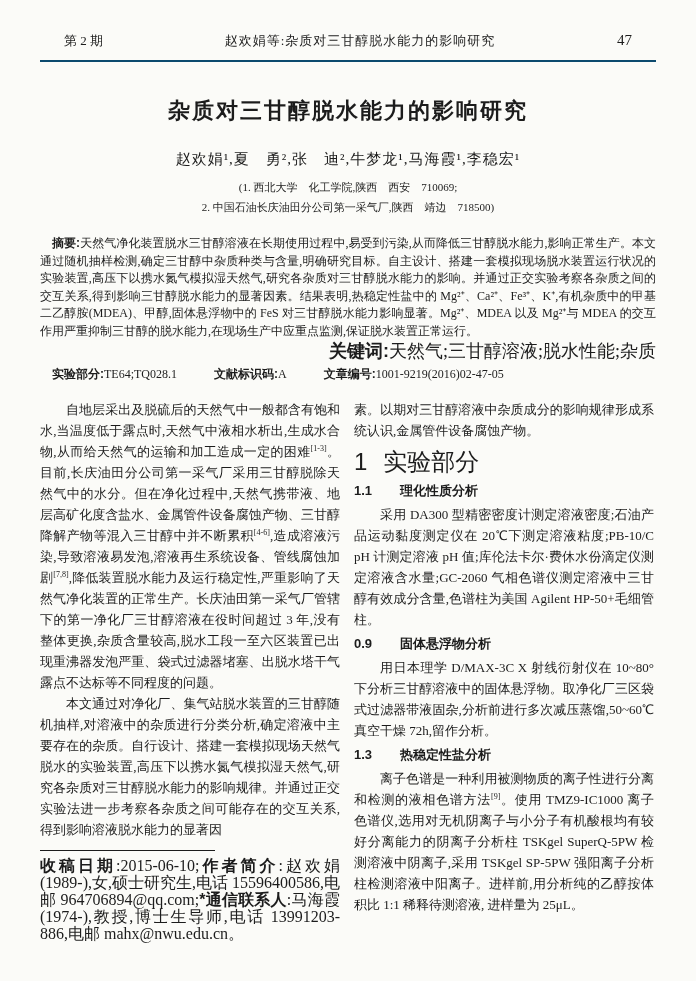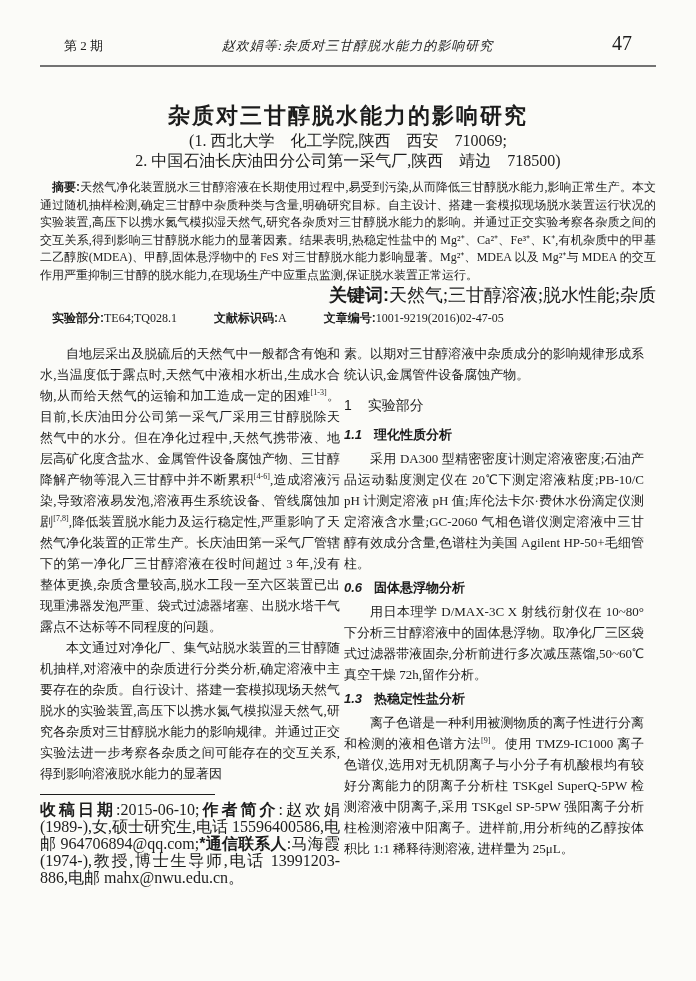--- a/index.html
+++ b/index.html
@@ -12,51 +12,51 @@
     overflow: hidden;
   }
   .page { padding: 28px 40px 0 40px; }
 
   
   .journal-header {
     display: flex;
     justify-content: space-between;
     align-items: baseline;
     padding: 4px 24px 10px 24px;
-    border-bottom: 2px solid #737373;
+    border-bottom: 2px solid #0c4a6e;
     font-size: 13px;
   }
-  .journal-header .running { font-style: italic; letter-spacing: 1px; }
-  .journal-header .pageno { font-size: 20px; }
+  .journal-header .running { letter-spacing: 1px; }
+  .journal-header .pageno { font-size: 15px; }
 
   
   .paper-title {
     margin-top: 34px;
     text-align: center;
     font-family: "Liberation Sans", sans-serif;
     font-weight: bold;
     font-size: 22px;
     letter-spacing: 2px;
   }
   .authors {
     margin-top: 24px;
     text-align: center;
     font-size: 15px;
     letter-spacing: 1px;
   }
   .affiliations {
-    margin-top: 0;
+    margin-top: 8px;
     text-align: center;
-    font-size: 16px;
+    font-size: 11px;
     line-height: 20px;
   }
 
   
   .abstract {
-    margin-top: 8px;
+    margin-top: 18px;
     font-size: 12px;
     line-height: 17.5px;
     text-align: justify;
     text-indent: 1em;
   }
   .abstract .lbl, .kw .lbl, .meta .lbl {
     font-family: "Liberation Sans", sans-serif;
     font-weight: bold;
   }
   .kw {
@@ -72,47 +72,47 @@
     line-height: 17.5px;
     text-indent: 1em;
   }
   .meta span.group { margin-right: 34px; }
   .meta span.group:last-child { margin-right: 4px; }
 
   
   .columns {
     margin-top: 16px;
     display: flex;
-    gap: 4px;
+    gap: 14px;
   }
   .col {
     width: 300px;
     font-size: 13px;
     line-height: 21px;
     text-align: justify;
   }
   .col p { text-indent: 2em; }
   sup { font-size: 0.62em; line-height: 0; }
 
   .section-heading {
     font-family: "Liberation Sans", sans-serif;
-    font-size: 14px;
+    font-size: 24px;
     font-weight: normal;
     margin: 10px 0 8px 0;
     text-align: left;
   }
   .section-heading .num { margin-right: 16px; }
   .subsection-heading {
     font-family: "Liberation Sans", sans-serif;
     font-weight: bold;
     font-size: 13px;
     margin: 3px 0;
     text-align: left;
   }
-  .subsection-heading .num { margin-right: 12px; font-style: italic; }
+  .subsection-heading .num { margin-right: 28px; }
 
   
   .footnote-divider {
     width: 175px;
     border-top: 1.5px solid #1c1c1c;
     margin: 10px 0 6px 0;
   }
   .footnote {
     font-size: 16px;
     line-height: 17px;
@@ -126,20 +126,21 @@
 <div class="page">
 
   <div class="journal-header">
     <span>第 2 期</span>
     <span class="running">赵欢娟等:杂质对三甘醇脱水能力的影响研究</span>
     <span class="pageno">47</span>
   </div>
 
   <h1 class="paper-title">杂质对三甘醇脱水能力的影响研究</h1>
 
+  <div class="authors">赵欢娟¹,夏　勇²,张　迪²,牛梦龙¹,马海霞¹,李稳宏¹</div>
 
   <div class="affiliations">
     <div>(1. 西北大学　化工学院,陕西　西安　710069;</div>
     <div>2. 中国石油长庆油田分公司第一采气厂,陕西　靖边　718500)</div>
   </div>
 
   <div class="abstract">
     <span class="lbl">摘要:</span><span>天然气净化装置脱水三甘醇溶液在长期使用过程中,易受到污染,从而降低三甘醇脱水能力,影响正常生产。本文通过随机抽样检测,确定三甘醇中杂质种类与含量,明确研究目标。自主设计、搭建一套模拟现场脱水装置运行状况的实验装置,高压下以携水氮气模拟湿天然气,研究各杂质对三甘醇脱水能力的影响。并通过正交实验考察各杂质之间的交互关系,得到影响三甘醇脱水能力的显著因素。结果表明,热稳定性盐中的 Mg²⁺、Ca²⁺、Fe³⁺、K⁺,有机杂质中的甲基二乙醇胺(MDEA)、甲醇,固体悬浮物中的 FeS 对三甘醇脱水能力影响显著。Mg²⁺、MDEA 以及 Mg²⁺与 MDEA 的交互作用严重抑制三甘醇的脱水能力,在现场生产中应重点监测,保证脱水装置正常运行。</span>
   </div>
 
@@ -168,21 +169,21 @@
       <h2 class="section-heading">
         <span class="num">1</span><span>实验部分</span>
       </h2>
 
       <h3 class="subsection-heading">
         <span class="num">1.1</span><span>理化性质分析</span>
       </h3>
       <p>采用 DA300 型精密密度计测定溶液密度;石油产品运动黏度测定仪在 20℃下测定溶液粘度;PB-10/C pH 计测定溶液 pH 值;库伦法卡尔·费休水份滴定仪测定溶液含水量;GC-2060 气相色谱仪测定溶液中三甘醇有效成分含量,色谱柱为美国 Agilent HP-50+毛细管柱。</p>
 
       <h3 class="subsection-heading">
-        <span class="num">0.6</span><span>固体悬浮物分析</span>
+        <span class="num">0.9</span><span>固体悬浮物分析</span>
       </h3>
       <p>用日本理学 D/MAX-3C X 射线衍射仪在 10~80°下分析三甘醇溶液中的固体悬浮物。取净化厂三区袋式过滤器带液固杂,分析前进行多次减压蒸馏,50~60℃真空干燥 72h,留作分析。</p>
 
       <h3 class="subsection-heading">
         <span class="num">1.3</span><span>热稳定性盐分析</span>
       </h3>
       <p><span>离子色谱是一种利用被测物质的离子性进行分离和检测的液相色谱方法</span><sup>[9]</sup><span>。使用 TMZ9-IC1000 离子色谱仪,选用对无机阴离子与小分子有机酸根均有较好分离能力的阴离子分析柱 TSKgel SuperQ-5PW 检测溶液中阴离子,采用 TSKgel SP-5PW 强阳离子分析柱检测溶液中阳离子。进样前,用分析纯的乙醇按体积比 1:1 稀释待测溶液, 进样量为 25μL。</span></p>
     </div>
 
   </div>

